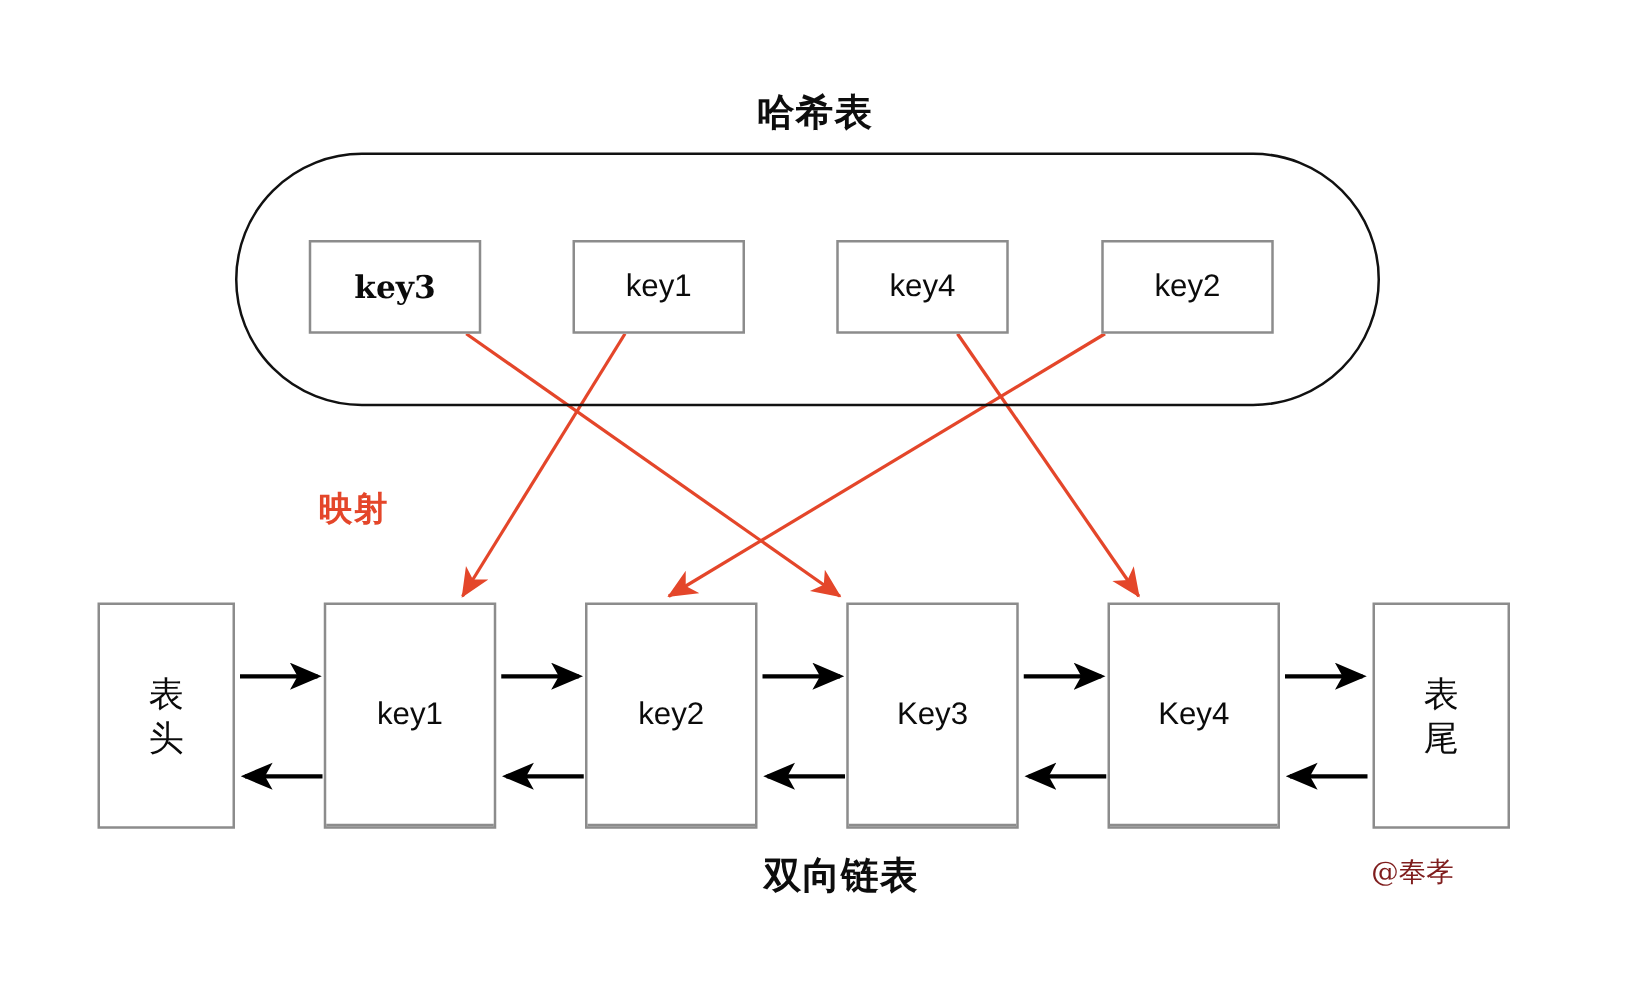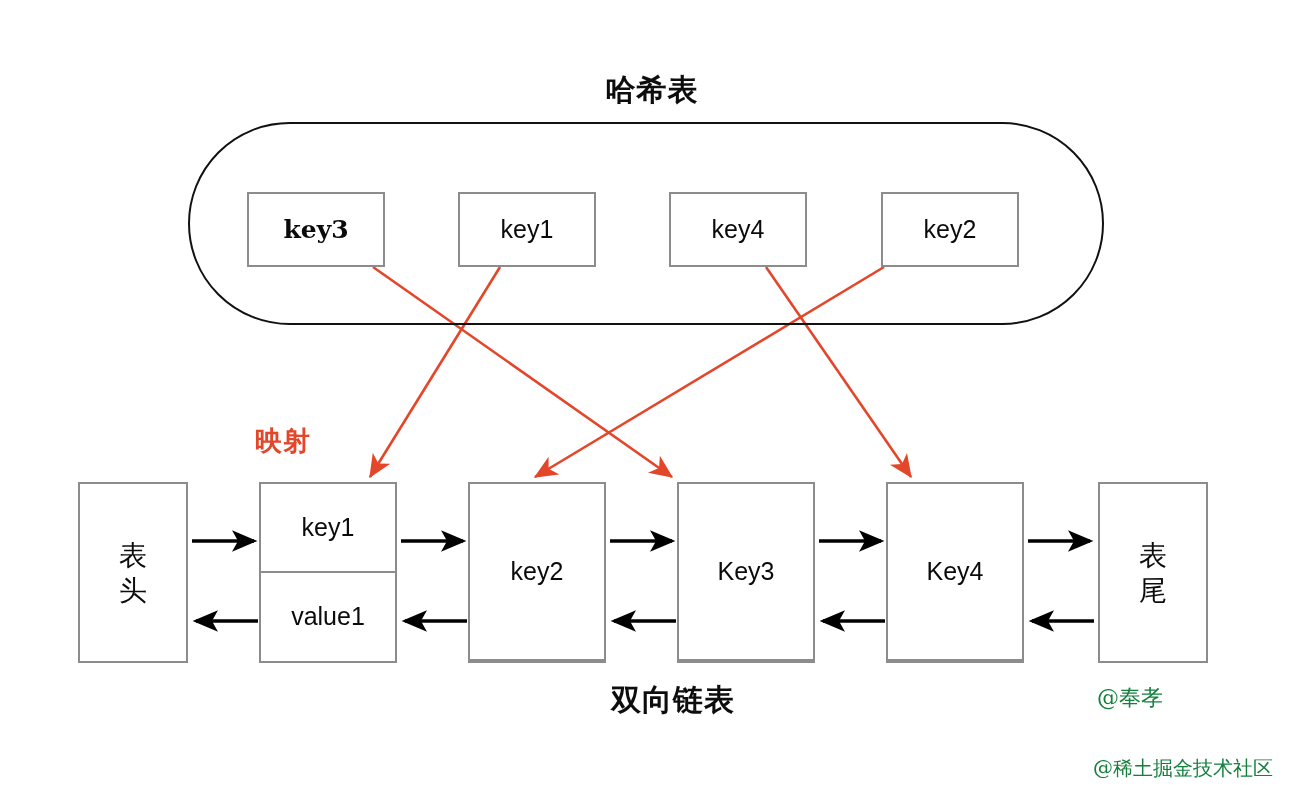--- a/index.html
+++ b/index.html
@@ -48,21 +48,20 @@
     letter-spacing: 1px;
     padding-left: 21px;
   }
   .label-mapping {
     left: 255px; top: 389px;
     color: #e4462a;
     font-family: "DejaVu Serif", "Liberation Serif", serif;
     font-weight: bold;
     font-size: 27px;
     letter-spacing: 1px;
-    margin-top: 34px;
   }
 
   
   .pill {
     position: absolute;
     left: 188px; top: 122px;
     width: 916px; height: 203px;
     border: 2.5px solid #111111;
     border-radius: 102px;
     box-sizing: border-box;
@@ -134,21 +133,21 @@
   .endbox span { display: block; writing-mode: horizontal-tb; }
   .endbox .stack {
     display: flex;
     flex-direction: column;
     align-items: center;
   }
 
   
   .wm {
     position: absolute;
-    color: #15803d;
+    color: #7f1d1d;
     font-family: "DejaVu Serif", "Liberation Serif", serif;
     white-space: nowrap;
   }
   .wm-author { left: 1097px; top: 683px; font-size: 22px; }
   .wm-site   { left: 1093px; top: 755px; font-size: 20px; }
 </style>
 </head>
 <body>
 
 <div id="stage">
@@ -200,21 +199,20 @@
 
   <div class="endbox" style="left:78px;">
     <div class="stack">
       <span>表</span>
       <span>头</span>
     </div>
   </div>
 
   <div class="node" style="left:259px;">
     <div class="cell key">key1</div>
-    <div class="cell value">value1</div>
   </div>
   <div class="node" style="left:468px;">
     <div class="cell key">key2</div>
   </div>
   <div class="node" style="left:677px;">
     <div class="cell key">Key3</div>
   </div>
   <div class="node" style="left:886px;">
     <div class="cell key">Key4</div>
   </div>
@@ -222,15 +220,14 @@
   <div class="endbox" style="left:1098px;">
     <div class="stack">
       <span>表</span>
       <span>尾</span>
     </div>
   </div>
 
   <div class="lbl title-list">双向链表</div>
 
   <div class="wm wm-author">@奉孝</div>
-  <div class="wm wm-site">@稀土掘金技术社区</div>
 
 </div>
 
 </body></html>

